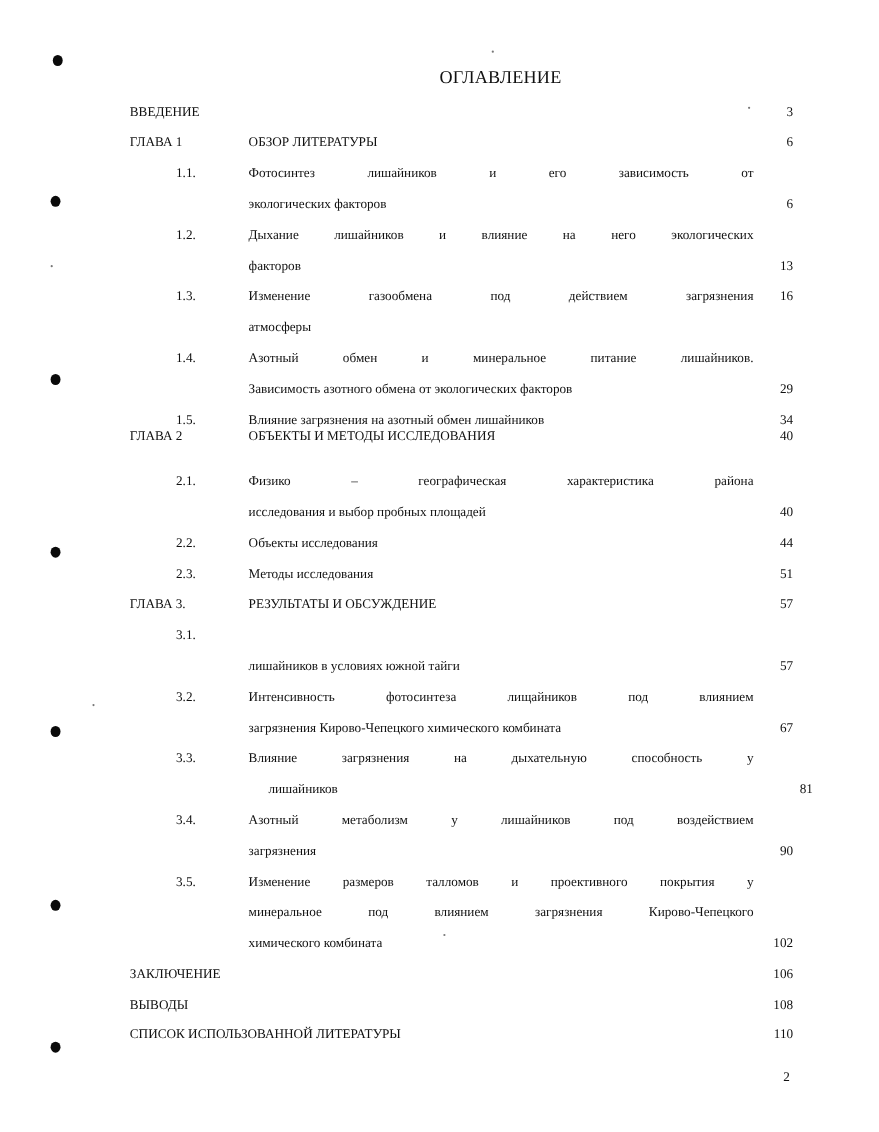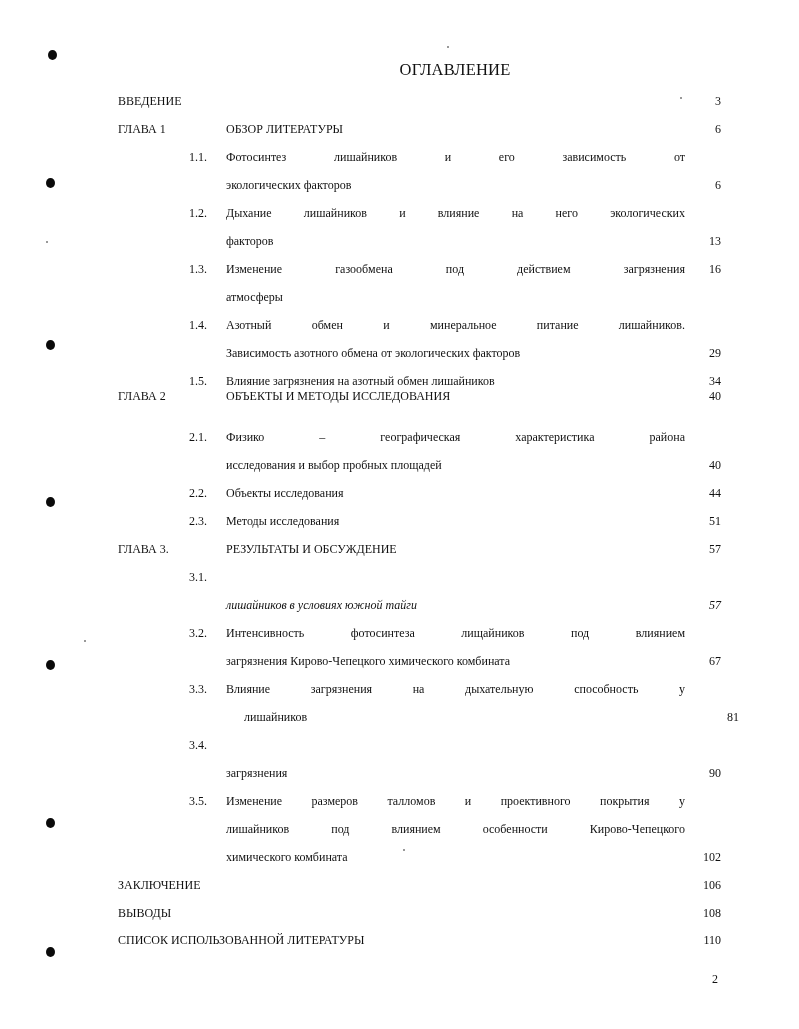--- a/index.html
+++ b/index.html
@@ -52,21 +52,20 @@
       left: 118px;
     }
     .chap-title {
       position: absolute;
       left: 226px;
     }
     .sub-num {
       position: absolute;
       left: 160px;
       width: 47px;
-      text-align: right;
     }
     .sub-text {
       position: absolute;
       left: 226px;
       width: 459px;
       text-align: justify;
       text-align-last: justify;
     }
     .sub-text.last {
       text-align-last: left;
@@ -195,21 +194,21 @@
 
     <div class="line" style="top:537px; left:0; width:799px;">
       <span class="top-label">ГЛАВА 3.</span>
       <span class="chap-title">РЕЗУЛЬТАТЫ И ОБСУЖДЕНИЕ</span>
       <span class="pg">57</span>
     </div>
 
     <div class="line" style="top:565px; left:0; width:799px;">
       <span class="sub-num">3.1.</span>
     </div>
-    <div class="line" style="top:593px; left:0; width:799px;font-style:italic;">
+    <div class="line" style="top:593px; left:0; width:799px;">
       <span class="sub-text last">лишайников в условиях южной тайги</span>
       <span class="pg">57</span>
     </div>
 
     <div class="line" style="top:621px; left:0; width:799px;">
       <span class="sub-num">3.2.</span>
       <span class="sub-text">Интенсивность фотосинтеза лищайников под влиянием</span>
     </div>
     <div class="line" style="top:649px; left:0; width:799px;">
       <span class="sub-text last">загрязнения Кирово-Чепецкого химического комбината</span>
@@ -220,32 +219,33 @@
       <span class="sub-num">3.3.</span>
       <span class="sub-text">Влияние загрязнения на дыхательную способность у</span>
     </div>
     <div class="line" style="top:705px; left:0; width:799px;margin-left:18px;">
       <span class="sub-text last">лишайников</span>
       <span class="pg">81</span>
     </div>
 
     <div class="line" style="top:733px; left:0; width:799px;">
       <span class="sub-num">3.4.</span>
+      <span class="sub-text">Азотный метаболизм у лишайников под воздействием</span>
     </div>
     <div class="line" style="top:761px; left:0; width:718px;">
       <span class="sub-text last">загрязнения</span>
       <span class="pg">90</span>
     </div>
 
     <div class="line" style="top:789px; left:0; width:799px;">
       <span class="sub-num">3.5.</span>
       <span class="sub-text">Изменение размеров талломов и проективного покрытия у</span>
     </div>
     <div class="line" style="top:817px; left:0; width:799px;">
-      <span class="sub-text">лишайников под влиянием особенности Кирово-Чепецкого</span>
+      <span class="sub-text">минеральное под влиянием загрязнения Кирово-Чепецкого</span>
     </div>
     <div class="line" style="top:845px; left:0; width:799px;">
       <span class="sub-text last">химического комбината</span>
       <span class="pg">102</span>
     </div>
 
     <div class="line" style="top:873px; left:0; width:799px;">
       <span class="top-label">ЗАКЛЮЧЕНИЕ</span>
       <span class="pg">106</span>
     </div>

